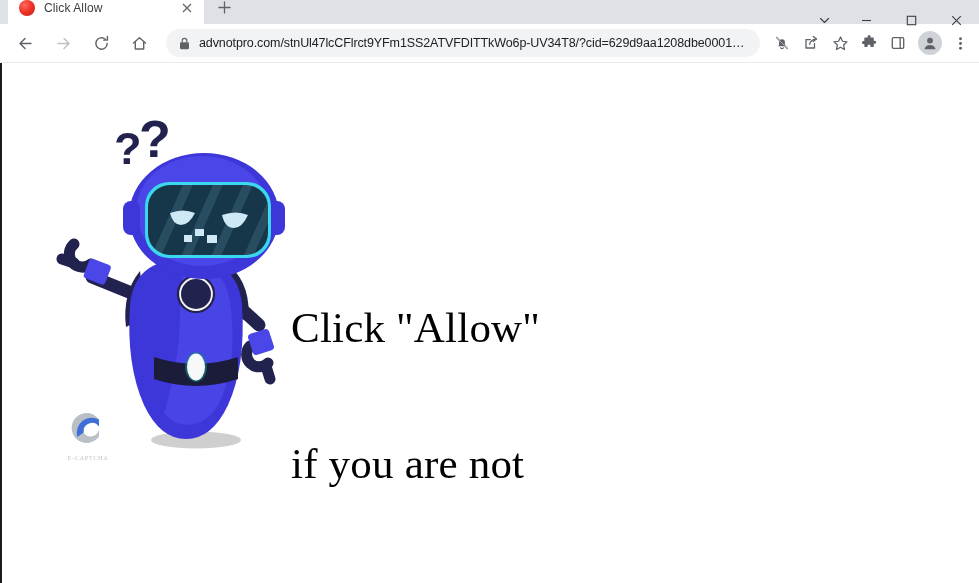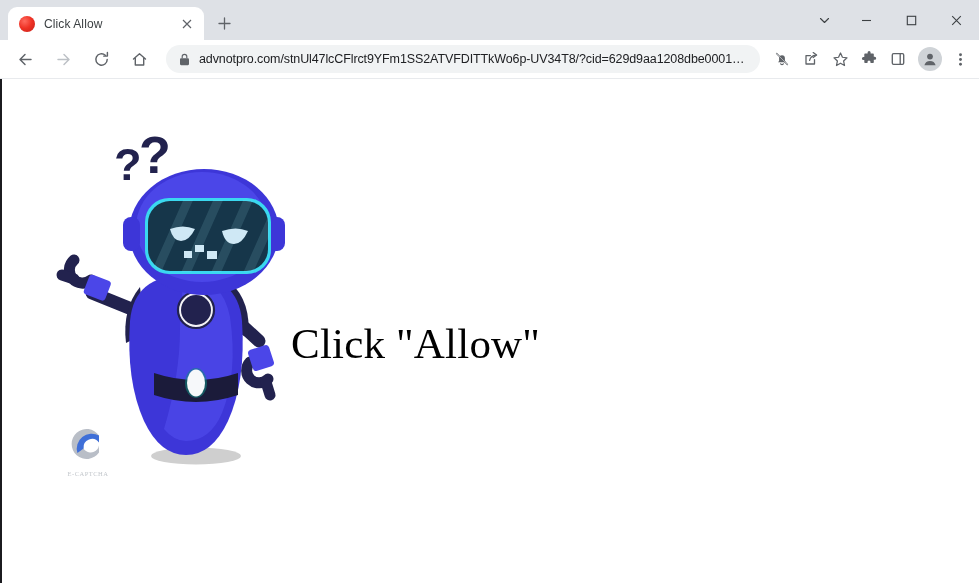--- a/index.html
+++ b/index.html
@@ -18,21 +18,21 @@
     width: 979px;
     height: 583px;
     display: flex;
     flex-direction: column;
     background: #dee1e6;
     position: relative;
   }
 
   
   .tab-strip {
-    height: 40px;
+    height: 24px;
     background: #dee1e6;
     display: flex;
     align-items: flex-end;
     padding-left: 8px;
     position: relative;
     flex: 0 0 auto;
   }
   .tab {
     width: 196px;
     height: 33px;
@@ -460,20 +460,21 @@
           <path d="M178 104 q14 -5 26 0 q-6 13 -14 13 q-9 0 -12 -13 Z" fill="#cfe8f5"></path>
 
           <rect x="140" y="124" width="8" height="7" fill="#cfe8f5"></rect>
           <rect x="151" y="118" width="9" height="7" fill="#cfe8f5"></rect>
           <rect x="163" y="124" width="10" height="8" fill="#cfe8f5"></rect>
         </svg>
       </div>
 
       <div class="headline">
         <span class="headline-line">Click "Allow"</span>
+        <span class="headline-line">if you are not</span>
         
       </div>
 
       <div class="captcha-logo">
         <span class="captcha-mark">
           <svg width="40" height="40" viewBox="0 0 40 40" aria-hidden="true">
             <path d="M31 11.5 A15 15 0 1 0 31 28.5 L31 21.5 A8.5 8.5 0 1 1 31 18.5 Z" fill="#b9bec7"></path>
             <path d="M31 11.5 A15 15 0 0 0 9.4 29 L15.6 24.4 A8.5 8.5 0 0 1 31 18.5 Z" fill="#3f6fd8"></path>
           </svg>
         </span>

